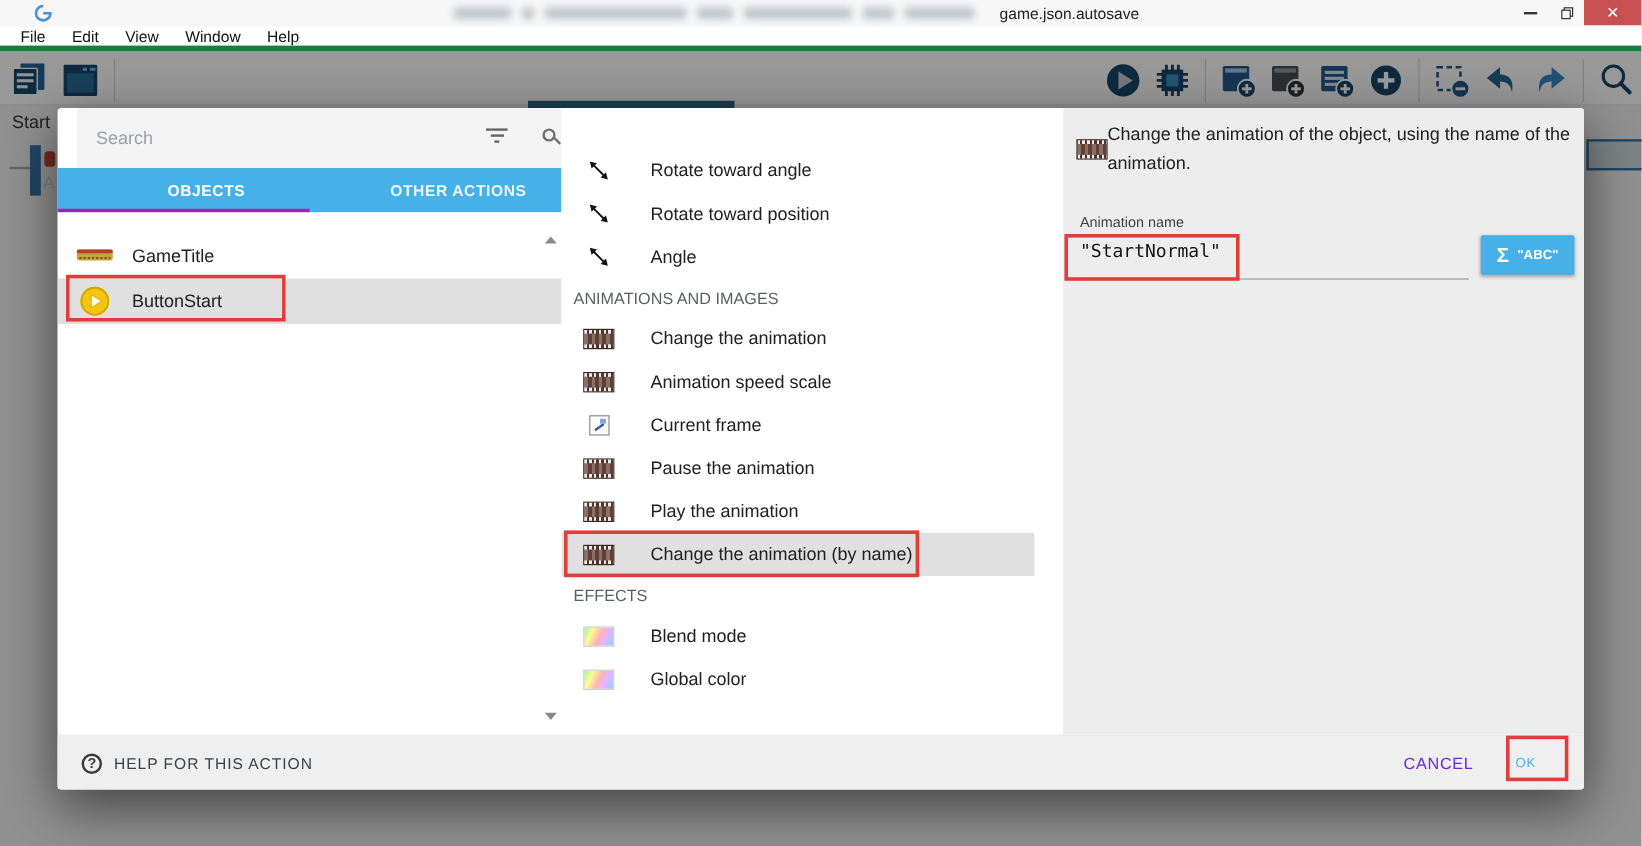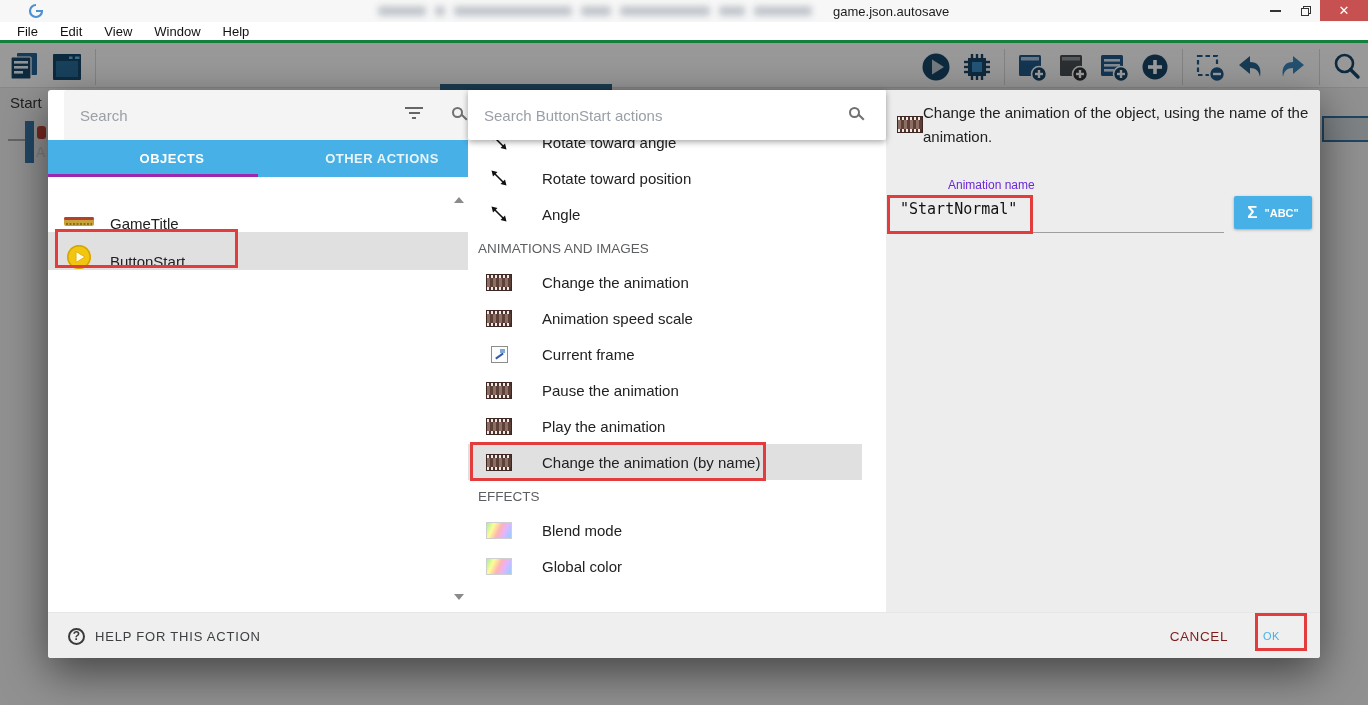--- a/index.html
+++ b/index.html
@@ -14,21 +14,21 @@
   .title-redacted i{display:block;height:10px;background:#c2c7cd;border-radius:3px;}
   .title-text{position:absolute;left:833px;top:4px;font-size:13px;color:#1c1c1c;}
   .win-btn{position:absolute;top:0;height:21px;display:flex;align-items:center;justify-content:center;}
   .btn-min{left:1260px;width:30px;}
   .btn-min i{display:block;width:11px;height:2px;background:#333;}
   .btn-restore{left:1292px;width:28px;}
   .btn-close{left:1320px;width:48px;background:var(--close);color:#fff;font-size:13px;}
 
   
   .menubar{position:absolute;left:0;top:22px;width:1368px;height:21px;background:#fff;
-    border-bottom:3px solid #15803d;display:flex;align-items:center;padding-left:6px;z-index:20;}
+    border-bottom:5px solid #15803d;display:flex;align-items:center;padding-left:6px;z-index:20;}
   .menu-item{padding:0 11px;font-size:13px;color:#111;}
 
   
   .app{position:absolute;left:0;top:43px;width:1368px;height:662px;background:#ececec;}
   .toolbar{position:absolute;left:0;top:0;width:1368px;height:45px;background:#fafafa;border-bottom:1px solid #dcdcdc;}
   .toolbar-left{position:absolute;left:8px;top:6px;display:flex;gap:8px;align-items:center;}
   .toolbar-right{position:absolute;right:4px;top:6px;display:flex;gap:7px;align-items:center;}
   .tb-icon{width:34px;height:32px;display:flex;align-items:center;justify-content:center;}
   .tb-sep{width:1px;height:36px;background:#d4d4d4;margin:0 3px;align-self:center;}
   .bg-tab-label{position:absolute;left:10px;top:51px;font-size:15px;color:#2b2b2b;}
@@ -55,21 +55,21 @@
   .mag{width:11px;height:11px;border:2px solid #707070;border-radius:50%;position:relative;}
   .mag::after{content:"";position:absolute;width:8px;height:2px;background:#707070;
     transform:rotate(45deg);right:-7px;bottom:-2px;}
   .objects-search .mag{position:absolute;left:388px;top:17px;}
   .objects-tabs{position:absolute;left:0;top:50px;width:420px;height:37px;background:var(--accent);display:flex;}
   .tab{flex:1;display:flex;align-items:center;justify-content:center;color:#fff;
     font-size:13px;font-weight:bold;letter-spacing:.5px;padding-left:38px;}
   .tab.inactive{color:rgba(255,255,255,.88);}
   .tab-indicator{position:absolute;left:0;bottom:0;width:210px;height:3px;background:var(--purple);}
   .objects-list{position:absolute;left:0;top:87px;width:420px;bottom:0;background:#fff;padding-top:17px;}
-  .object-row{position:relative;height:38px;display:flex;align-items:flex-end;}
+  .object-row{position:relative;height:38px;display:flex;align-items:center;}
   .object-row.selected{background:var(--rowsel);}
   .obj-icon{width:62px;display:flex;justify-content:center;align-items:center;}
   .obj-label{font-size:15px;color:#212121;}
   .sb-arrow{width:0;height:0;border-left:5px solid transparent;border-right:5px solid transparent;}
   .sb-arrow.up{border-bottom:6px solid #8a8a8a;}
   .sb-arrow.down{border-top:6px solid #8a8a8a;}
   .objects-arrow-up{position:absolute;left:406px;top:107px;}
   .objects-arrow-down{position:absolute;left:406px;top:504px;}
 
   
@@ -93,39 +93,39 @@
   
   .params-panel{position:absolute;left:838px;top:0;width:434px;height:522px;background:#ededed;border-radius:0 3px 0 0;}
   .film-icon{width:26px;height:17px;border:1px solid #3e2723;position:relative;
     background:repeating-linear-gradient(90deg,#8d6e63 0 3px,#5d4037 3px 6px);}
   .film-icon::before,.film-icon::after{content:"";position:absolute;left:0;right:0;height:3px;
     background:repeating-linear-gradient(90deg,#efebe9 0 2px,#4e342e 2px 4px);}
   .film-icon::before{top:0;}
   .film-icon::after{bottom:0;}
   .param-desc-icon{position:absolute;left:11px;top:26px;}
   .param-desc{position:absolute;left:37px;top:11px;width:398px;font-size:15px;line-height:24px;color:#212121;}
-  .param-label{position:absolute;left:14px;top:88px;font-size:12px;color:#6d28d9;margin-left:48px;}
+  .param-label{position:absolute;left:14px;top:88px;font-size:12px;color:#404040;}
   .param-value{position:absolute;left:14px;top:110px;font-size:15px;color:#111;
     font-family:"DejaVu Sans Mono","Liberation Mono",monospace;}
   .param-underline{position:absolute;left:14px;top:142px;width:324px;height:1px;background:#9e9e9e;}
   .expr-btn{position:absolute;left:348px;top:106px;width:78px;height:33px;background:var(--accent);
     border-radius:2px;box-shadow:0 1px 3px rgba(0,0,0,.3);display:flex;align-items:center;
     justify-content:center;gap:7px;color:#fff;}
   .expr-sigma{font-size:17px;font-weight:bold;}
   .expr-abc{font-size:11px;font-weight:bold;}
 
   
   .dialog-footer{position:absolute;left:0;top:522px;width:1272px;height:46px;background:#efefef;
     border-top:1px solid #e7e7e7;border-radius:0 0 3px 3px;}
   .help-btn{position:absolute;left:20px;top:0;height:46px;display:flex;align-items:center;gap:10px;}
   .help-icon{width:17px;height:17px;border:2px solid #3a3a3a;border-radius:50%;display:flex;
     align-items:center;justify-content:center;font-size:12px;font-weight:bold;color:#3a3a3a;}
   .help-label{font-size:13px;color:#3c4043;letter-spacing:.8px;}
   .cancel-btn{position:absolute;right:84px;top:8px;height:30px;display:flex;align-items:center;
-    padding:0 8px;font-size:13.5px;color:#7f1d1d;letter-spacing:.6px;}
+    padding:0 8px;font-size:13.5px;color:#6d28d9;letter-spacing:.6px;}
   .ok-btn{position:absolute;right:32px;top:8px;height:30px;display:flex;align-items:center;
     padding:0 8px;font-size:11px;color:var(--accent);letter-spacing:.6px;}
 
   
   .frame-icon{width:17px;height:17px;background:#fdfdfd;border:1px solid #8c8c8c;position:relative;}
   .frame-icon::before{content:"";position:absolute;left:3px;top:8px;width:9px;height:2px;
     background:#3558a8;transform:rotate(-35deg);}
   .frame-icon::after{content:"";position:absolute;right:2px;top:2px;width:5px;height:4px;background:#7fa8d9;}
   .blend-icon{width:26px;height:17px;border:1px solid #cfcfcf;
     background:linear-gradient(115deg,#9df39d,#fdfd96 25%,#ffb3b3 50%,#e6b3ff 70%,#a8c9ff 90%);}
@@ -414,24 +414,20 @@
           <span class="a-label">Blend mode</span>
         </div>
         <div class="action-row">
           <span class="a-icon">
             <span class="blend-icon"></span>
           </span>
           <span class="a-label">Global color</span>
         </div>
       </div>
   </div>
-  <div class="actions-search">
-    <span class="search-placeholder">Search ButtonStart actions</span>
-    <span class="mag"></span>
-  </div>
   <div class="actions-scrollbar" style="position:absolute;left:1234px;top:55px;height:465px;">
     <div class="sb-arrow up"></div>
     <div class="sb-thumb"></div>
     <div class="sb-arrow down"></div>
   </div>
 
   <div class="params-panel">
     <span class="film-icon param-desc-icon"></span>
     <div class="param-desc">Change the animation of the object, using the name of the animation.</div>
     <div class="param-label">Animation name</div>

